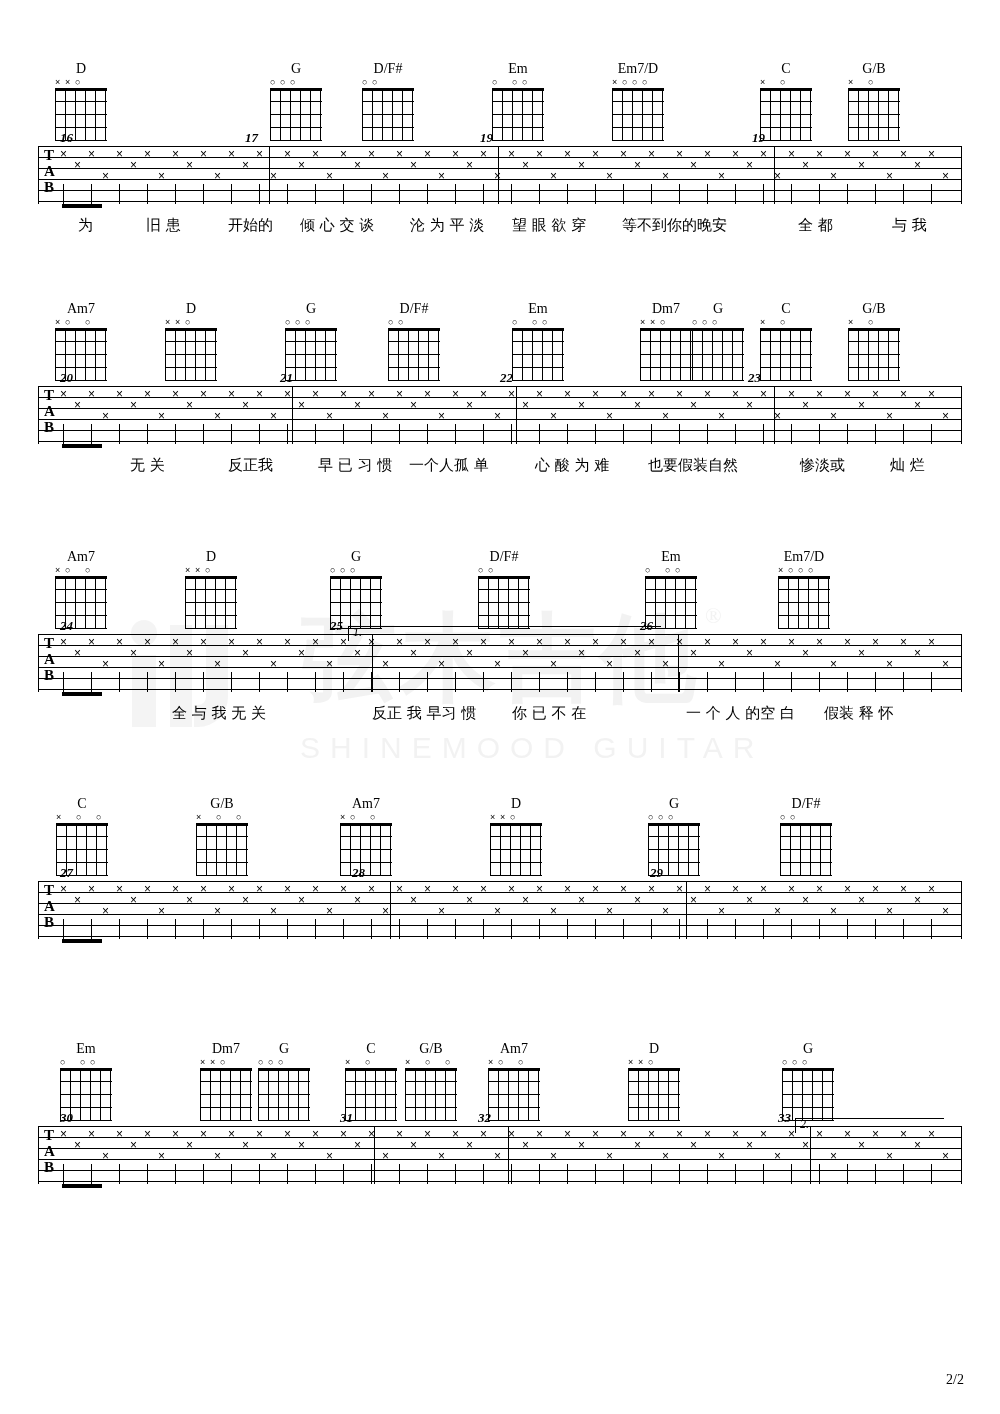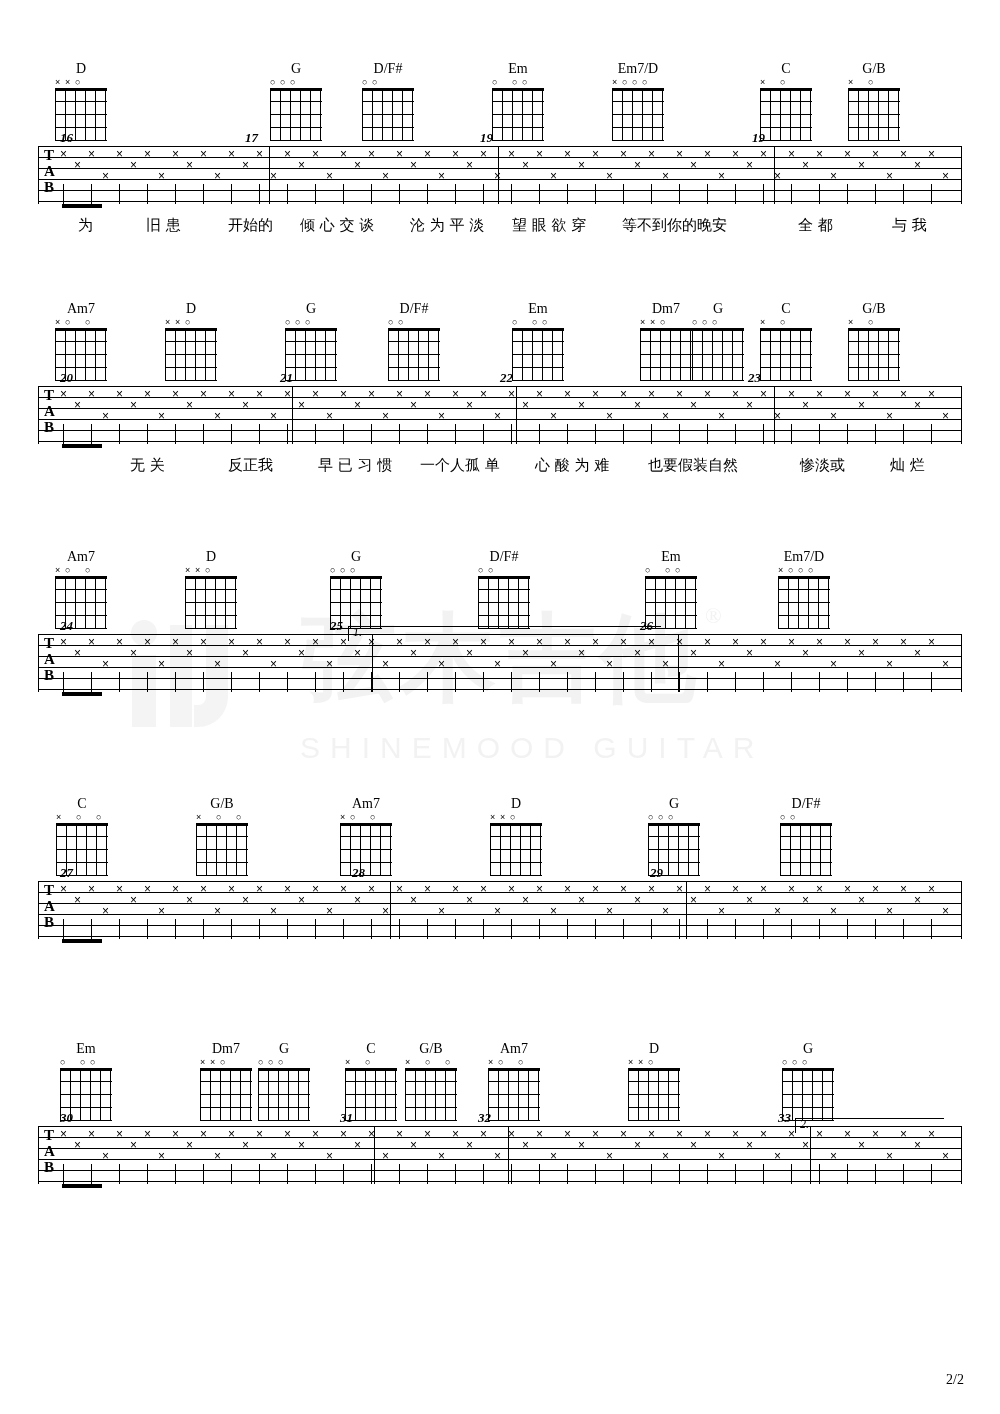--- a/index.html
+++ b/index.html
@@ -666,21 +666,21 @@
           <div class="stem" style="left:903px;top:38px;height:20px"></div>
           <span class="xm" style="left:928px;top:2px">×</span>
           <span class="xm" style="left:942px;top:24px">×</span>
           <div class="stem" style="left:931px;top:38px;height:20px"></div>
           <div class="beam" style="left:62px;top:58px;width:40px"></div>
         </div>
         <div class="lyrics">
           <span class="ly" style="left:130px">无 关</span>
           <span class="ly" style="left:228px">反正我</span>
           <span class="ly" style="left:318px">早 已 习 惯</span>
-          <span class="ly" style="left:420px">一个人孤 单</span>
+          <span class="ly" style="left:409px">一个人孤 单</span>
           <span class="ly" style="left:535px">心 酸 为 难</span>
           <span class="ly" style="left:648px">也要假装自然</span>
           <span class="ly" style="left:800px">惨淡或</span>
           <span class="ly" style="left:890px">灿 烂</span>
         </div>
       </div>
       <div class="system" style="top: 548px;">
         <div class="chordrow">
           <div class="chord" style="left:49px">
             <div class="nm">Am7</div>
@@ -921,20 +921,27 @@
           <span class="xm" style="left:872px;top:2px">×</span>
           <span class="xm" style="left:886px;top:24px">×</span>
           <div class="stem" style="left:875px;top:38px;height:20px"></div>
           <span class="xm" style="left:900px;top:2px">×</span>
           <span class="xm" style="left:914px;top:13px">×</span>
           <div class="stem" style="left:903px;top:38px;height:20px"></div>
           <span class="xm" style="left:928px;top:2px">×</span>
           <span class="xm" style="left:942px;top:24px">×</span>
           <div class="stem" style="left:931px;top:38px;height:20px"></div>
           <div class="beam" style="left:62px;top:58px;width:40px"></div>
+        </div>
+        <div class="lyrics">
+          <span class="ly" style="left:172px">全 与 我 无 关</span>
+          <span class="ly" style="left:372px">反正 我 早习 惯</span>
+          <span class="ly" style="left:512px">你 已 不 在</span>
+          <span class="ly" style="left:686px">一 个 人 的空 白</span>
+          <span class="ly" style="left:824px">假装 释 怀</span>
         </div>
       </div>
       <div class="system" style="top: 795px;">
         <div class="chordrow">
           <div class="chord" style="left:50px">
             <div class="nm">C</div>
             <div class="marks">
               <span class="mark" style="left:6px">×</span>
               <span class="mark" style="left:26px">○</span>
               <span class="mark" style="left:46px">○</span>

